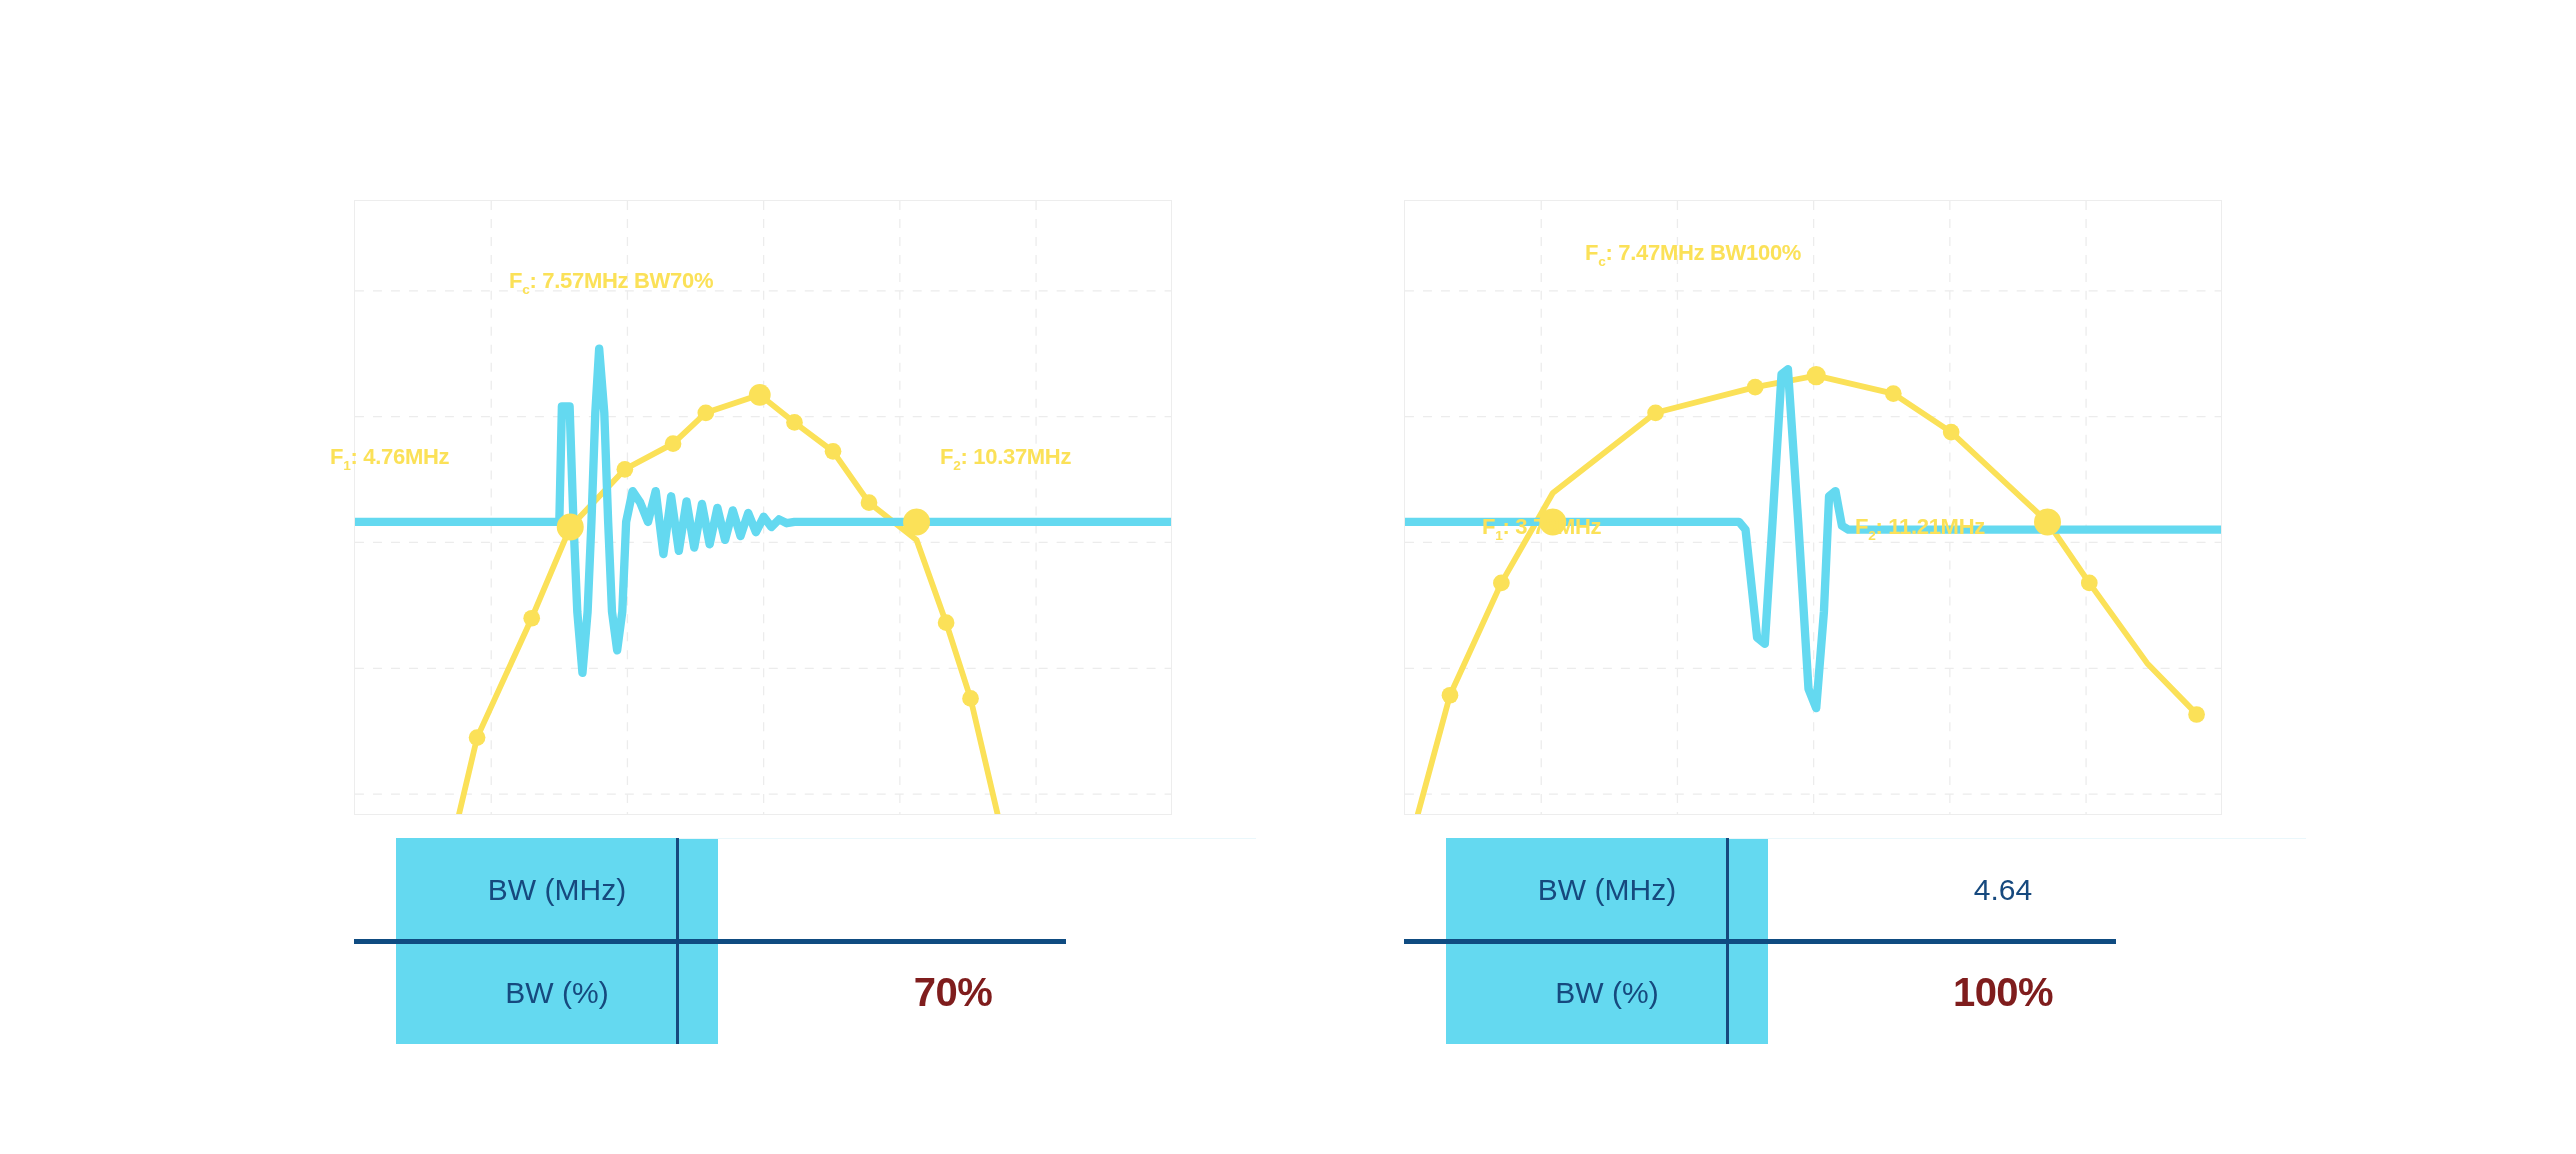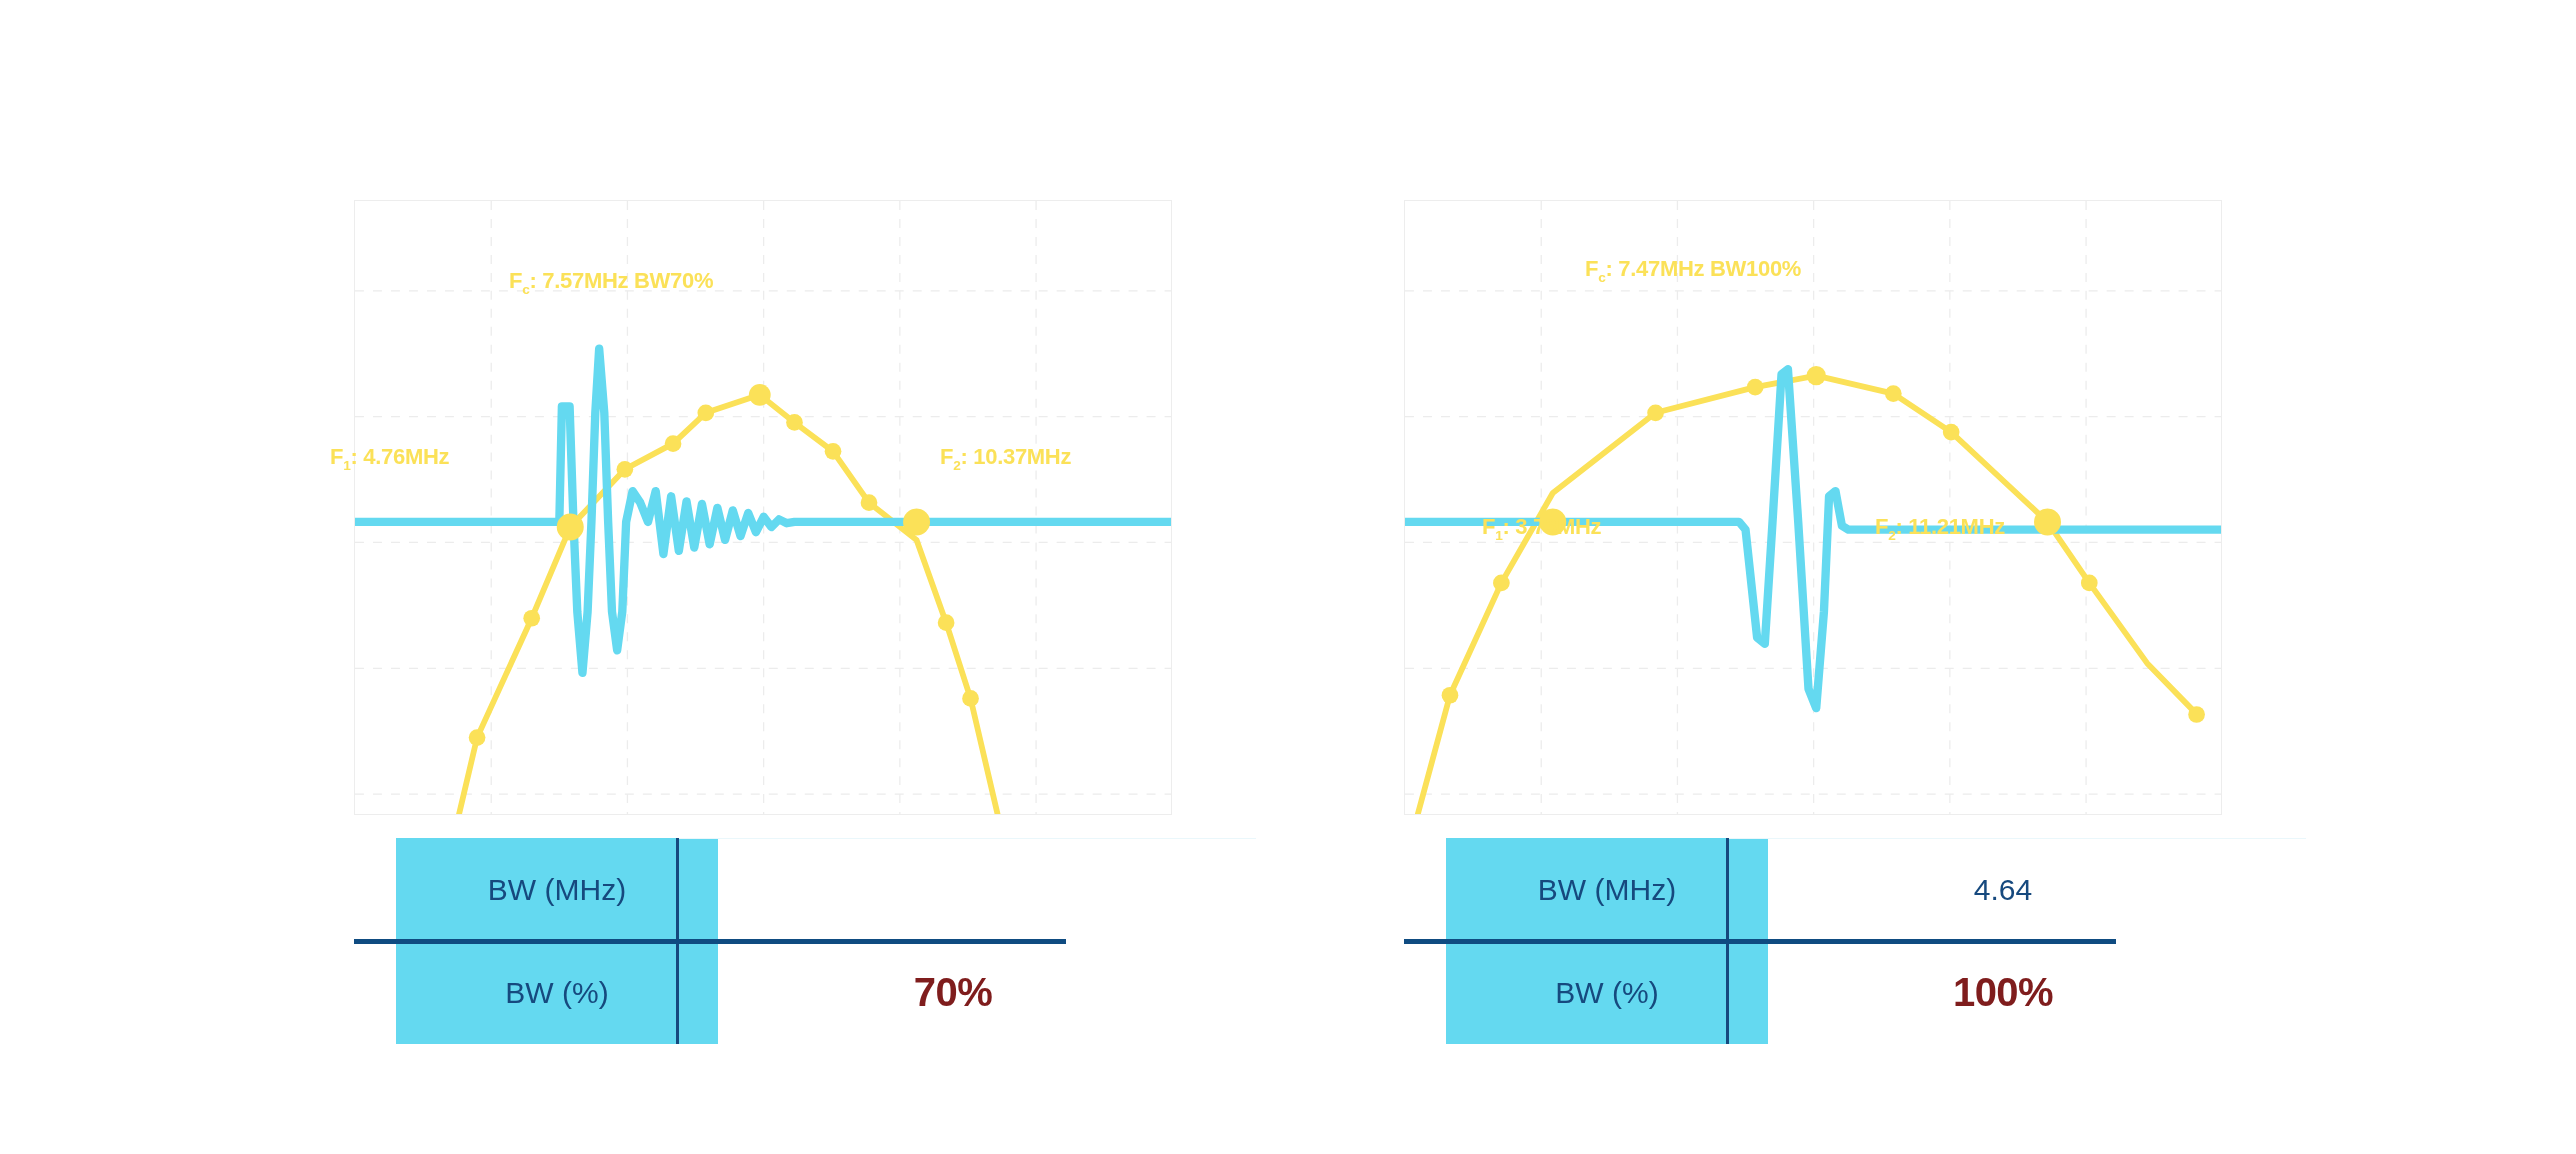--- a/index.html
+++ b/index.html
@@ -27,23 +27,23 @@
 
   .lbl-fc{font-size:22px;}
   .lbl-f1{font-size:22px;}
   .lbl-f2{font-size:22px;}
 
   
   .left  .lbl-fc{left:232px;top:258px;margin-top:12px;}
   .left  .lbl-f1{left:53px;top:446px;}
   .left  .lbl-f2{left:663px;top:446px;}
   
-  .right .lbl-fc{left:258px;top:258px;}
+  .right .lbl-fc{left:258px;top:242px;}
   .right .lbl-f1{left:155px;top:516px;}
-  .right .lbl-f2{left:528px;top:516px;margin-left:20px;}
+  .right .lbl-f2{left:528px;top:516px;}
 
   
   .bw-table{
     position:absolute;left:77px;top:838px;width:834px;height:206px;
   }
   .bw-row{position:relative;height:103px;display:flex;padding-left:42px;}
   .bw-key{
     width:322px;height:103px;background:#64D9F0;
     display:flex;align-items:center;justify-content:center;
     color:#16497E;font-size:30px;font-weight:400;

